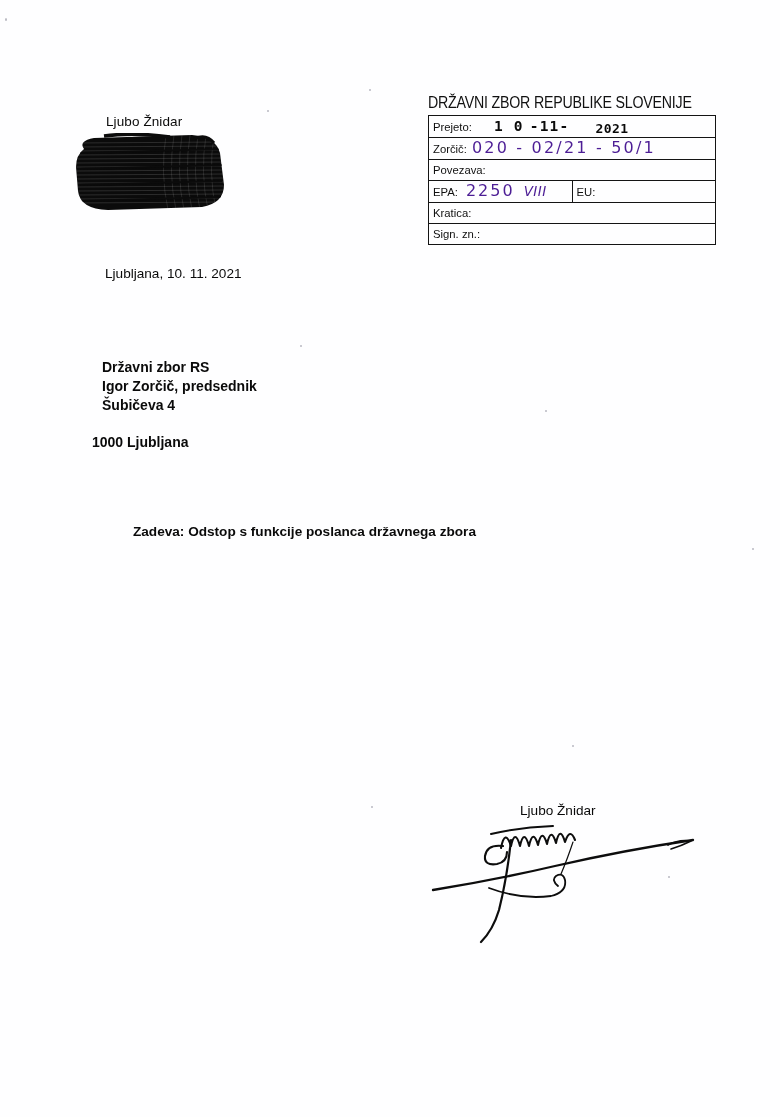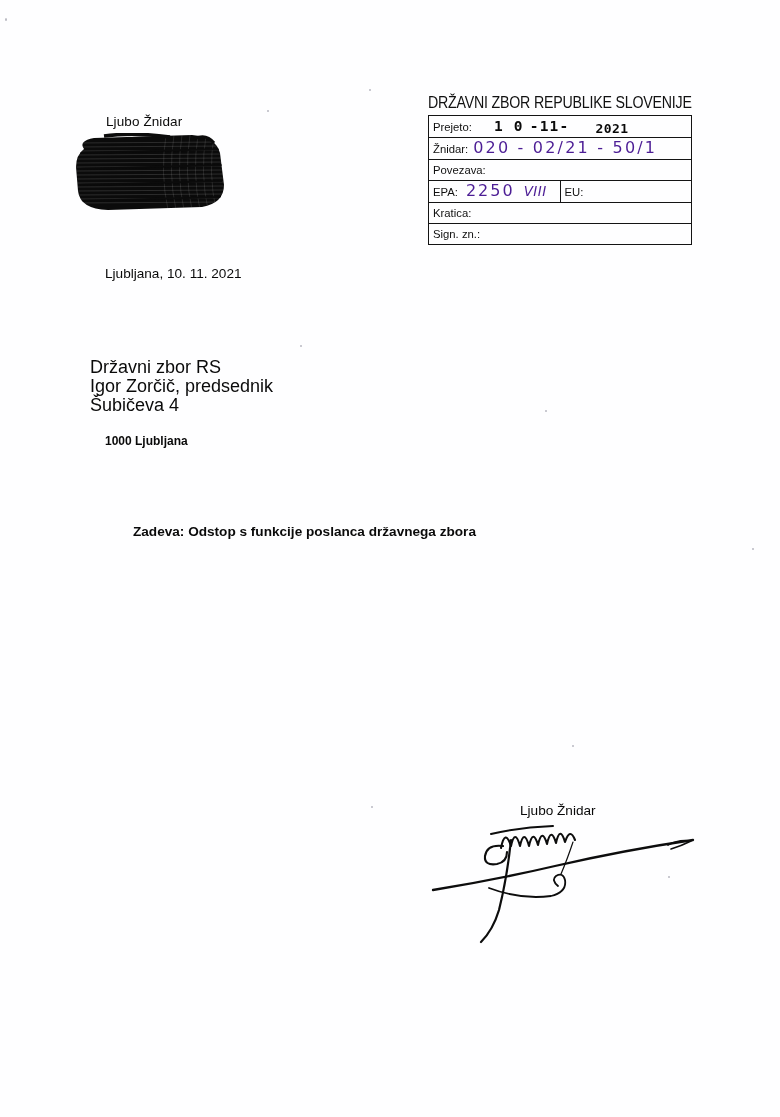--- a/index.html
+++ b/index.html
@@ -46,21 +46,21 @@
     font-weight: 400;
     letter-spacing: -0.2px;
     white-space: nowrap;
     transform: scaleY(1.18);
     transform-origin: left bottom;
     margin-bottom: 3px;
     color: #111;
   }
   #stamp-table {
     border-collapse: collapse;
-    width: 264px;
+    width: 288px;
     table-layout: fixed;
   }
   #stamp-table td {
     border: 1.4px solid #141414;
     height: 20px;
     padding: 0 0 0 4px;
     font-size: 11.3px;
     line-height: 20px;
     vertical-align: middle;
     white-space: nowrap;
@@ -94,31 +94,31 @@
   
   #date-line {
     position: absolute;
     left: 105px;
     top: 266px;
     font-size: 13.6px;
     white-space: nowrap;
   }
   #recipient {
     position: absolute;
-    left: 90px;
+    left: 102px;
     top: 358px;
-    font-size: 18px;
-    font-weight: 400;
+    font-size: 14px;
+    font-weight: 700;
     line-height: 19px;
   }
   #recipient-city {
     position: absolute;
-    left: 105px;
+    left: 92px;
     top: 434px;
-    font-size: 12px;
+    font-size: 14px;
     font-weight: 700;
   }
   #subject {
     position: absolute;
     left: 105px;
     top: 524px;
     font-size: 13.6px;
     font-weight: 700;
     white-space: nowrap;
     margin-left: 28px;
@@ -223,21 +223,21 @@
     <div id="stamp-title">DRŽAVNI ZBOR REPUBLIKE SLOVENIJE</div>
     <table id="stamp-table">
       <tbody>
           <tr>
         <td colspan="2">
           <span class="stamp-label">Prejeto:</span><span class="prejeto-val">1 0</span><span class="prejeto-val" style="padding-left:6px">-11-</span><span class="prejeto-val prejeto-year">2021</span>
         </td>
       </tr>
       <tr>
         <td colspan="2">
-          <span class="stamp-label">Žnidar:</span><span class="hand sifra-val" style="padding-left:5px">020 - 02/21 - 50/1</span>
+          <span class="stamp-label">Zorčič:</span><span class="hand sifra-val" style="padding-left:5px">020 - 02/21 - 50/1</span>
         </td>
       </tr>
       <tr>
         <td colspan="2">
           <span class="stamp-label">Povezava:</span>
         </td>
       </tr>
       <tr>
         <td style="width:176px">
           <span class="stamp-label">EPA:</span><span class="hand epa-val">2250</span><span class="hand epa-roman" style="padding-left:9px">VIII</span>

